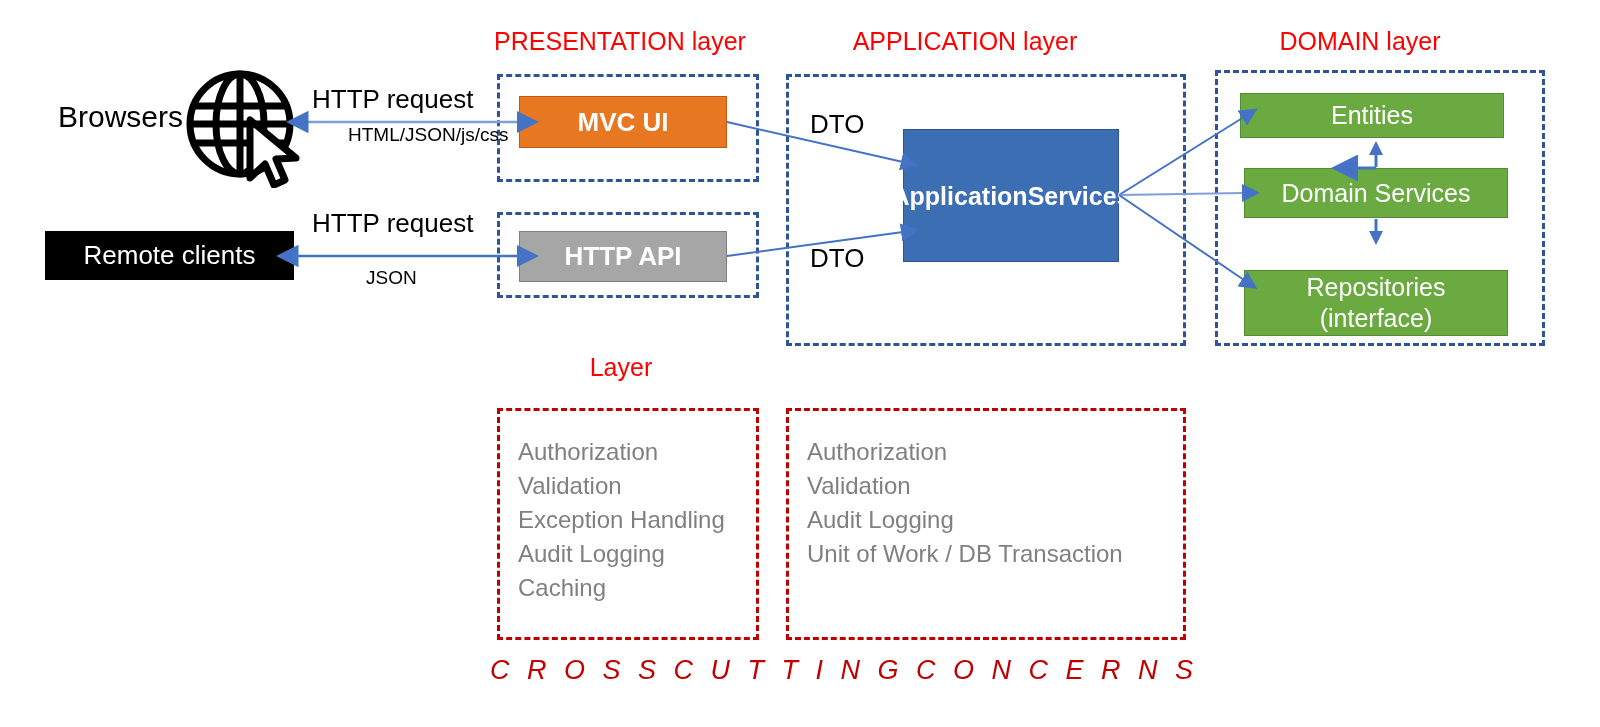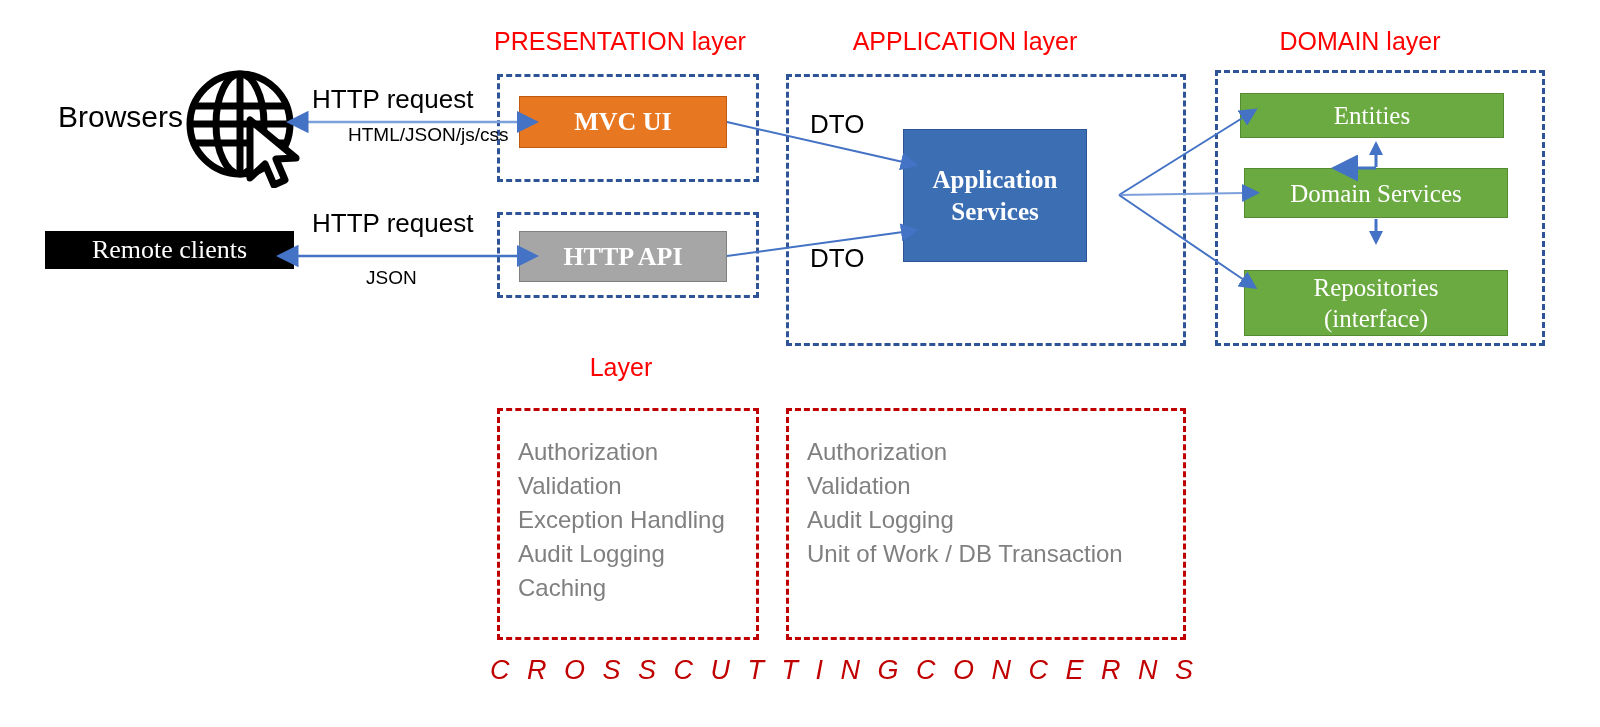--- a/index.html
+++ b/index.html
@@ -44,21 +44,20 @@
   }
 
   
   .node {
     box-sizing: border-box;
     display: flex;
     align-items: center;
     justify-content: center;
     text-align: center;
     color: #ffffff;
-    font-family: Liberation Serif, serif;
   }
   .node-mvc {
     background: #E87722;
     border: 1px solid #C15A11;
     font-size: 26px;
     font-weight: bold;
   }
   .node-api {
     background: #A6A6A6;
     border: 1px solid #808080;
@@ -154,27 +153,27 @@
         <line x1="54" y1="8" x2="54" y2="108"></line>
         <line x1="6" y1="40" x2="102" y2="40"></line>
         <line x1="4" y1="58" x2="104" y2="58"></line>
         <line x1="6" y1="77" x2="102" y2="77"></line>
       </g>
 
       <path d="M 64 54 L 64 112 L 79 98 L 88 119 L 99 114 L 90 93 L 110 92 Z" fill="#ffffff" stroke="#000000" stroke-width="7" stroke-linejoin="round"></path>
     </svg>
   </div>
 
-  <div class="abs node node-black" style="left:45px; top:231px; width:249px; height:38px;">Remote clients</div>
+  <div class="abs node node-black" style="left:45px; top:231px; width:249px; height:49px;">Remote clients</div>
 
   <div class="abs node node-mvc" style="left:519px; top:96px; width:208px; height:52px;">MVC UI</div>
 
   <div class="abs node node-api" style="left:519px; top:231px; width:208px; height:51px;">HTTP API</div>
 
-  <div class="abs node node-app" style="left:903px; top:129px; width:184px; height:133px; flex-direction:column;">
+  <div class="abs node node-app" style="left:903px; top:129px; width:216px; height:133px; ">
     <span>Application</span>
     <span>Services</span>
   </div>
 
   <div class="abs node node-green" style="left:1240px; top:93px; width:264px; height:45px;">Entities</div>
 
   <div class="abs node node-green" style="left:1244px; top:168px; width:264px; height:50px;">Domain Services</div>
 
   <div class="abs node node-green" style="left:1244px; top:243px; width:264px; height:66px; flex-direction:column;margin-top:27px;">
     <span>Repositories</span>

